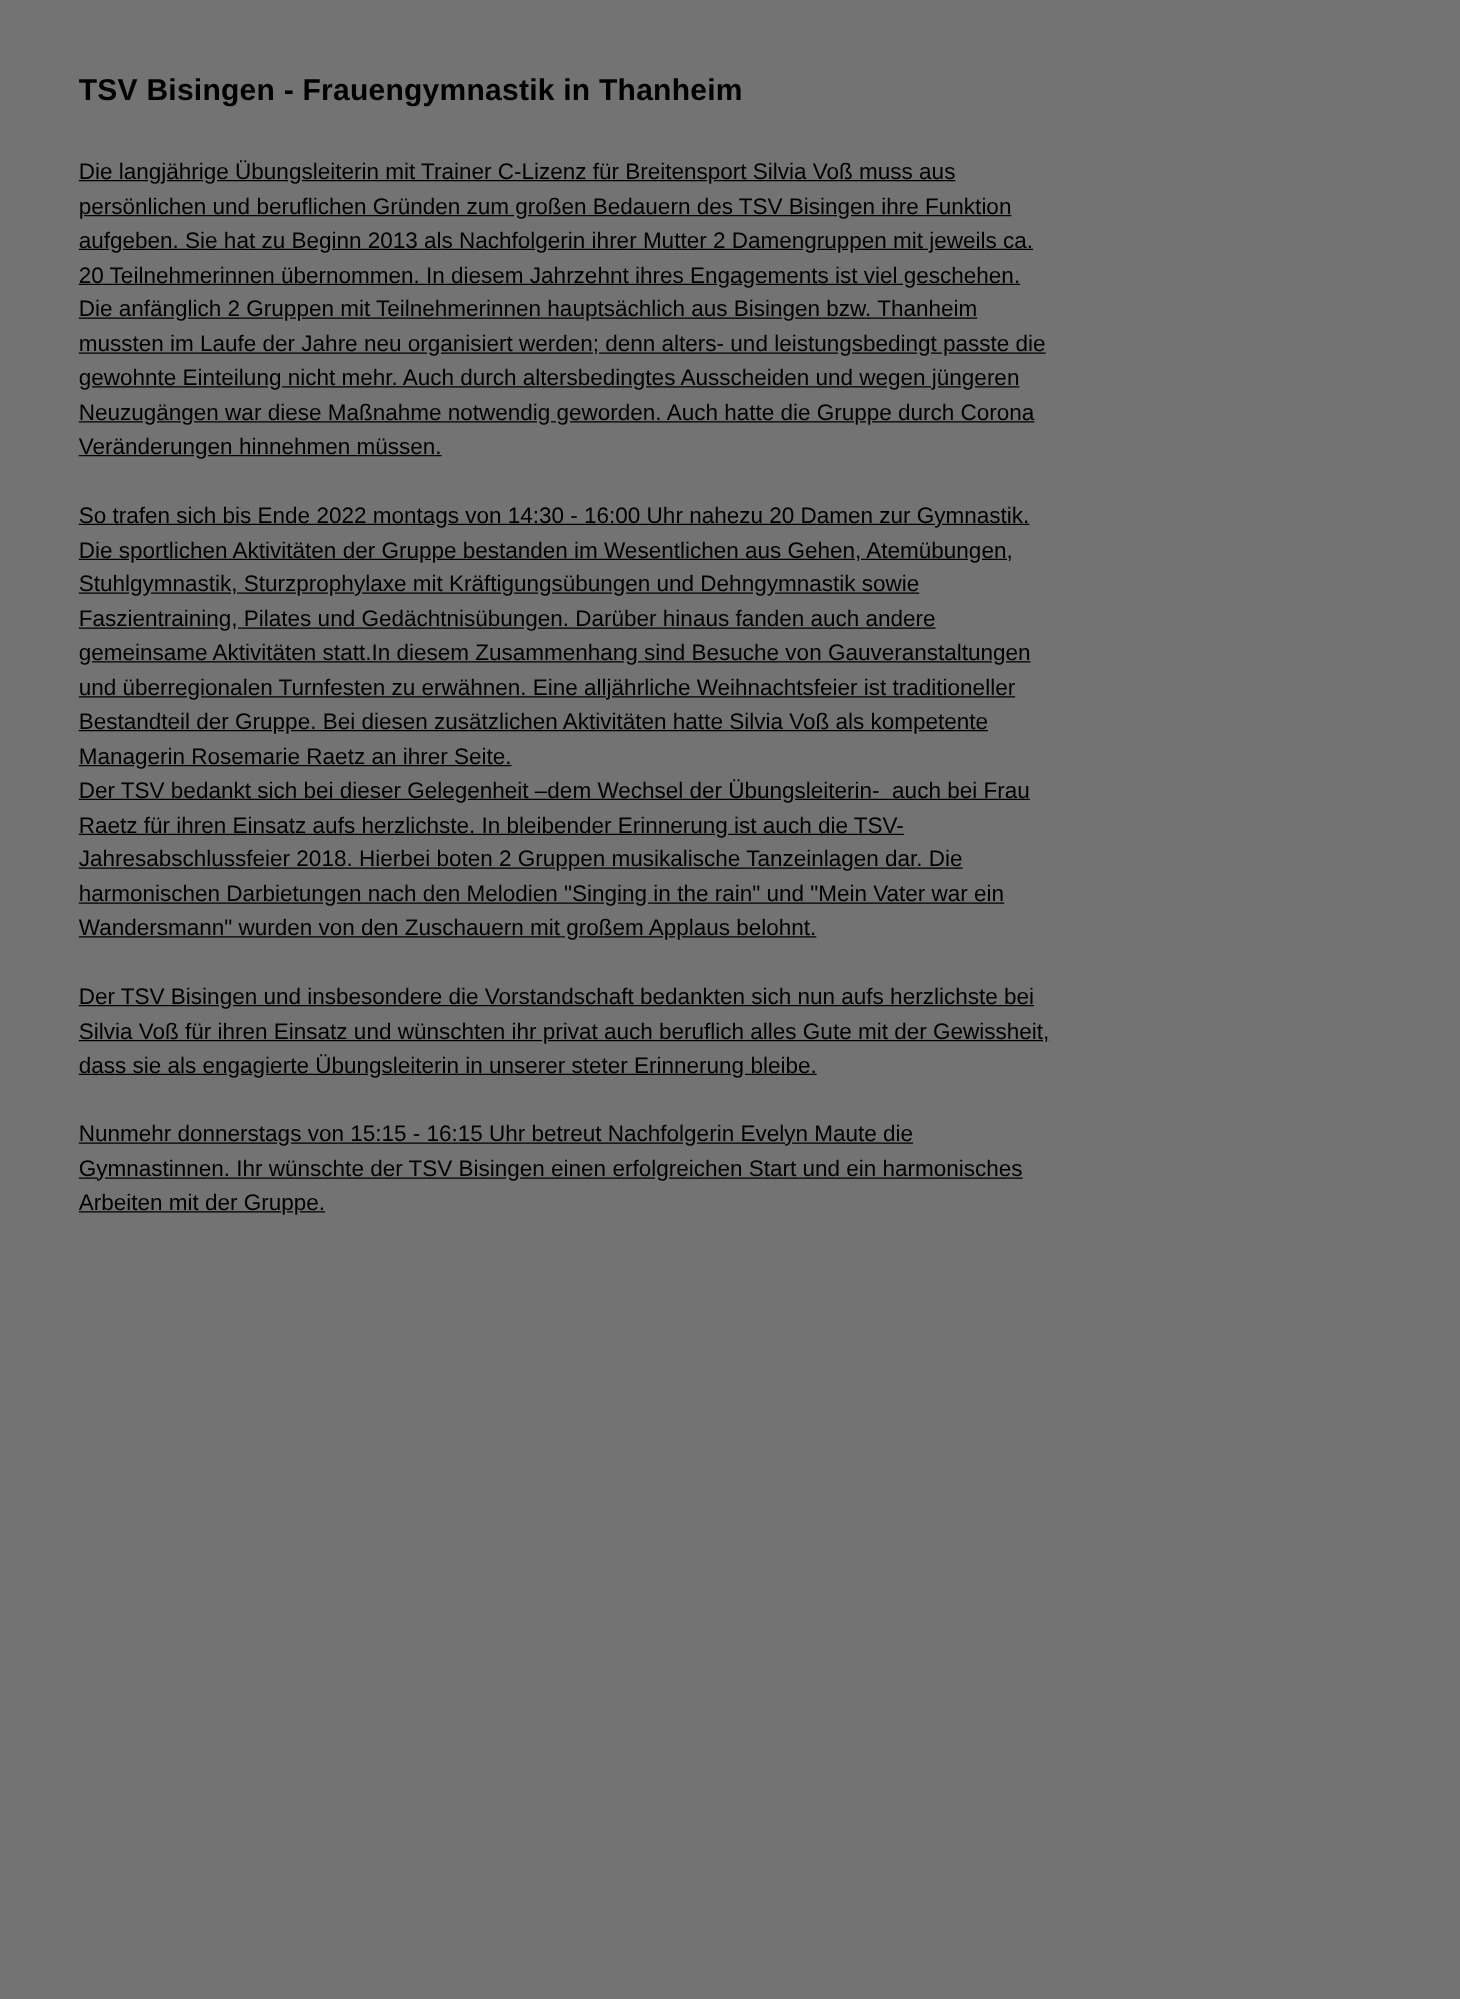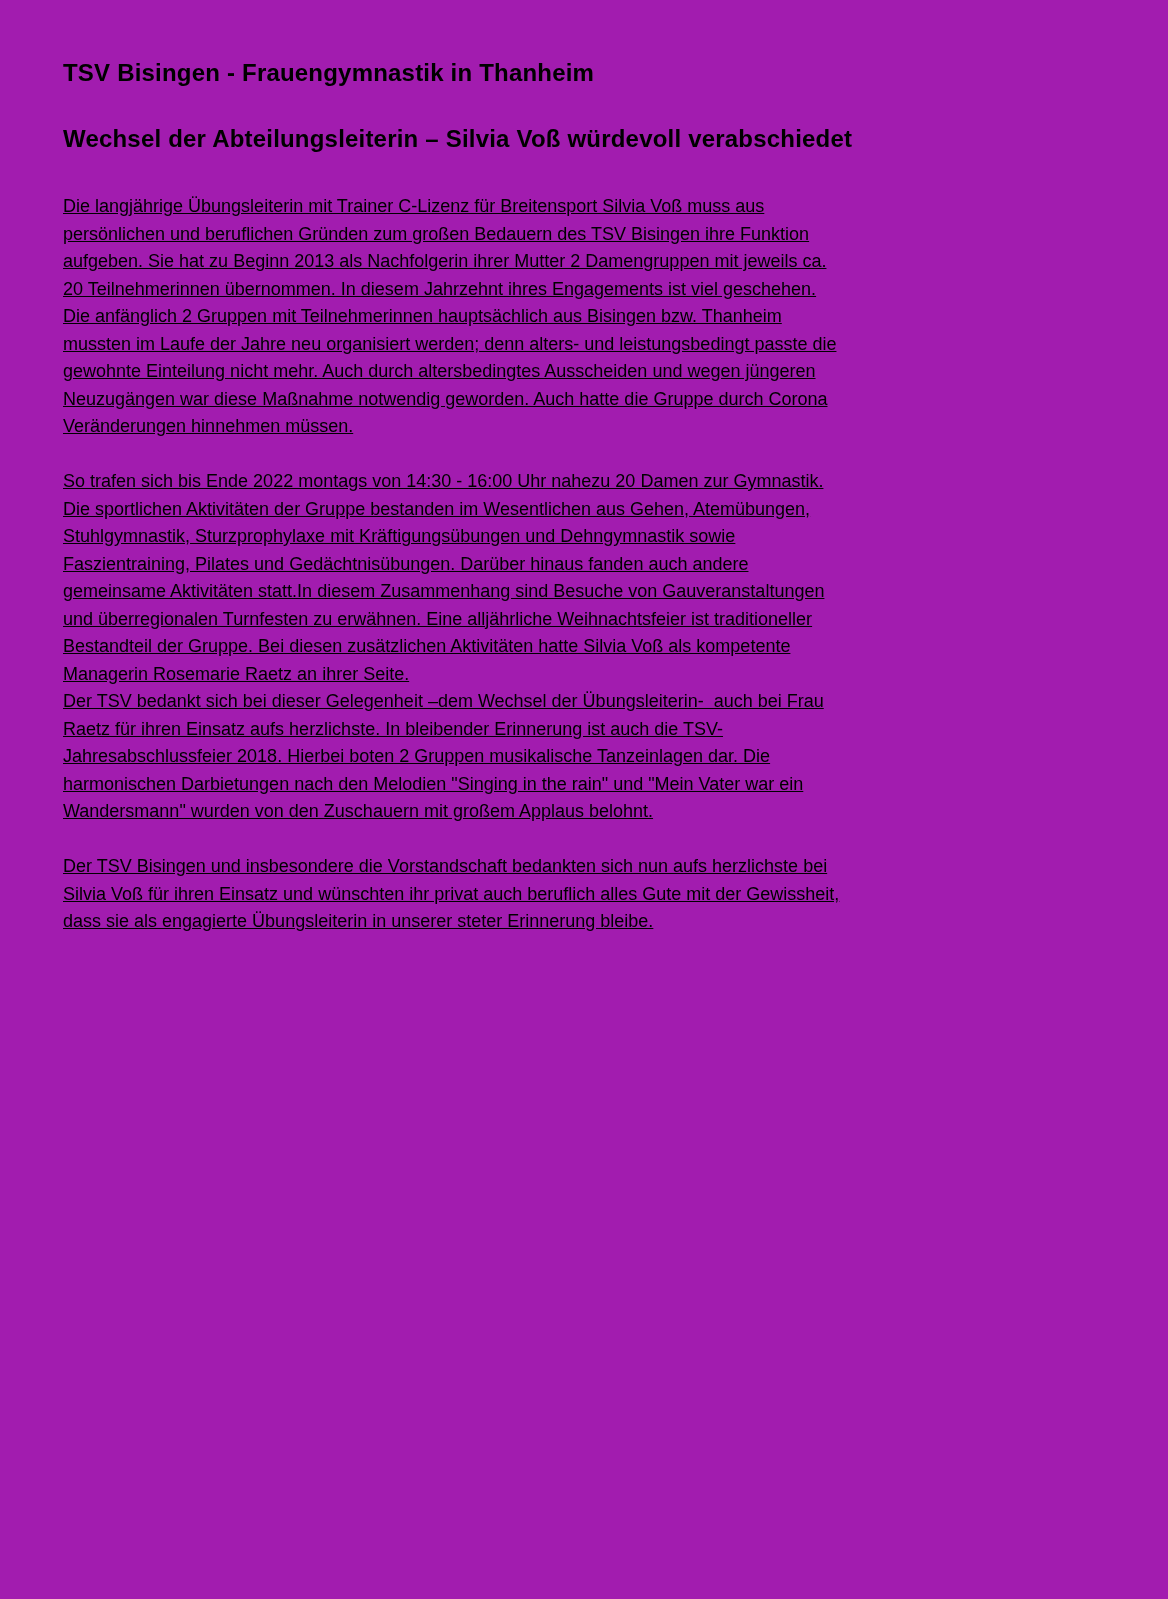--- a/index.html
+++ b/index.html
@@ -4,21 +4,21 @@
 <style>
   html, body {
     margin: 0;
     padding: 0;
     background: #ffffff;
   }
   .page {
     position: relative;
     width: 1168px;
     height: 1599px;
-    background: #a21caf;
+    background: #737373;
     box-sizing: border-box;
     padding: 58px 40px 0 63px;
     font-family: "Liberation Sans", sans-serif;
     color: #000000;
     overflow: hidden;
   }
   .doc-title {
     font-size: 24px;
     line-height: 30px;
     font-weight: bold;
@@ -38,21 +38,20 @@
     margin: 0 0 27.5px 0;
     white-space: pre-wrap;
     text-decoration: underline;
   }
 </style>
 </head>
 <body>
 
 <div class="page">
   <h1 class="doc-title">TSV Bisingen - Frauengymnastik in Thanheim</h1>
-  <h2 class="doc-subtitle">Wechsel der Abteilungsleiterin – Silvia Voß würdevoll verabschiedet</h2>
   <p class="para">Die langjährige Übungsleiterin mit Trainer C-Lizenz für Breitensport Silvia Voß muss aus
 persönlichen und beruflichen Gründen zum großen Bedauern des TSV Bisingen ihre Funktion
 aufgeben. Sie hat zu Beginn 2013 als Nachfolgerin ihrer Mutter 2 Damengruppen mit jeweils ca.
 20 Teilnehmerinnen übernommen. In diesem Jahrzehnt ihres Engagements ist viel geschehen.
 Die anfänglich 2 Gruppen mit Teilnehmerinnen hauptsächlich aus Bisingen bzw. Thanheim
 mussten im Laufe der Jahre neu organisiert werden; denn alters- und leistungsbedingt passte die
 gewohnte Einteilung nicht mehr. Auch durch altersbedingtes Ausscheiden und wegen jüngeren
 Neuzugängen war diese Maßnahme notwendig geworden. Auch hatte die Gruppe durch Corona
 Veränderungen hinnehmen müssen.</p>
   <p class="para">So trafen sich bis Ende 2022 montags von 14:30 - 16:00 Uhr nahezu 20 Damen zur Gymnastik.
@@ -64,13 +63,16 @@
 Bestandteil der Gruppe. Bei diesen zusätzlichen Aktivitäten hatte Silvia Voß als kompetente
 Managerin Rosemarie Raetz an ihrer Seite.
 Der TSV bedankt sich bei dieser Gelegenheit –dem Wechsel der Übungsleiterin-  auch bei Frau
 Raetz für ihren Einsatz aufs herzlichste. In bleibender Erinnerung ist auch die TSV-
 Jahresabschlussfeier 2018. Hierbei boten 2 Gruppen musikalische Tanzeinlagen dar. Die
 harmonischen Darbietungen nach den Melodien "Singing in the rain" und "Mein Vater war ein
 Wandersmann" wurden von den Zuschauern mit großem Applaus belohnt.</p>
   <p class="para">Der TSV Bisingen und insbesondere die Vorstandschaft bedankten sich nun aufs herzlichste bei
 Silvia Voß für ihren Einsatz und wünschten ihr privat auch beruflich alles Gute mit der Gewissheit,
 dass sie als engagierte Übungsleiterin in unserer steter Erinnerung bleibe.</p>
+  <p class="para">Nunmehr donnerstags von 15:15 - 16:15 Uhr betreut Nachfolgerin Evelyn Maute die
+Gymnastinnen. Ihr wünschte der TSV Bisingen einen erfolgreichen Start und ein harmonisches
+Arbeiten mit der Gruppe.</p>
 </div>
 
 </body></html>

